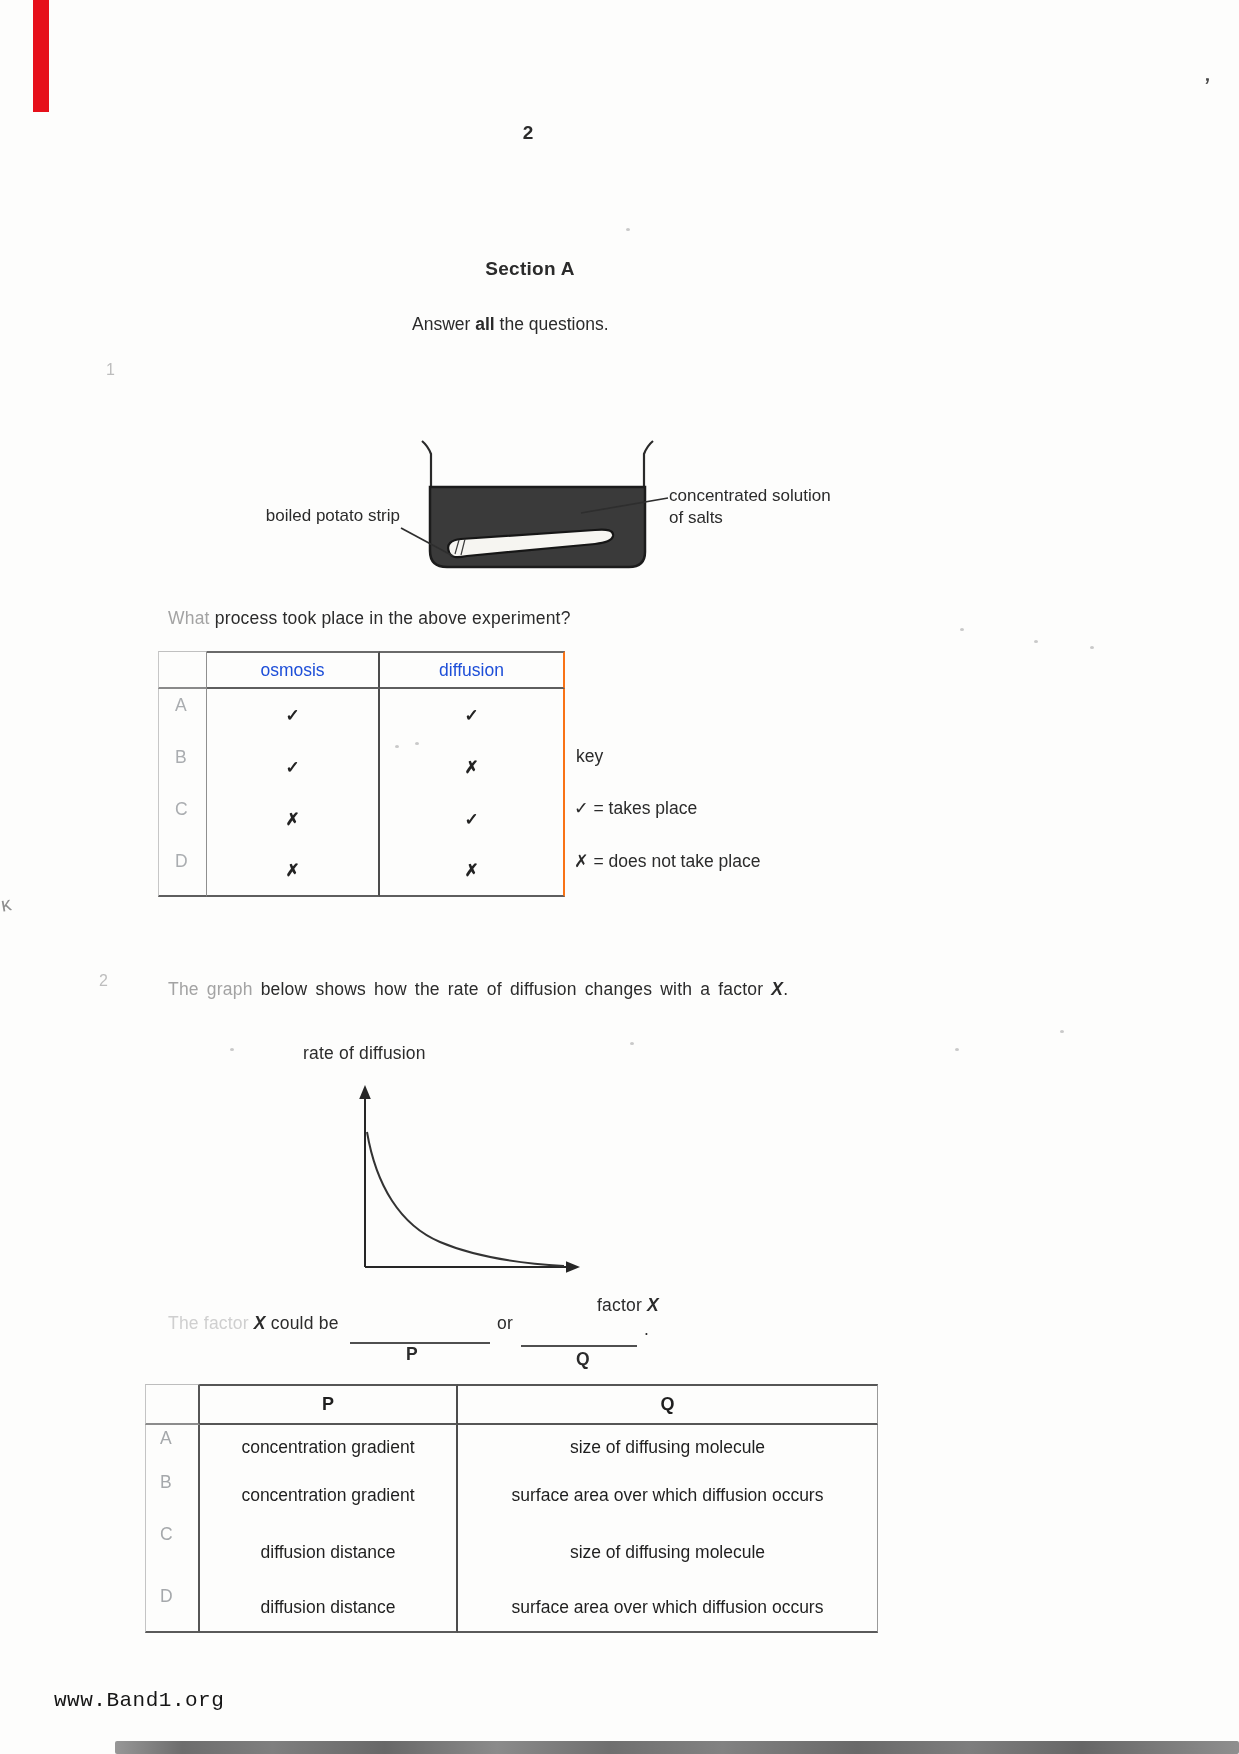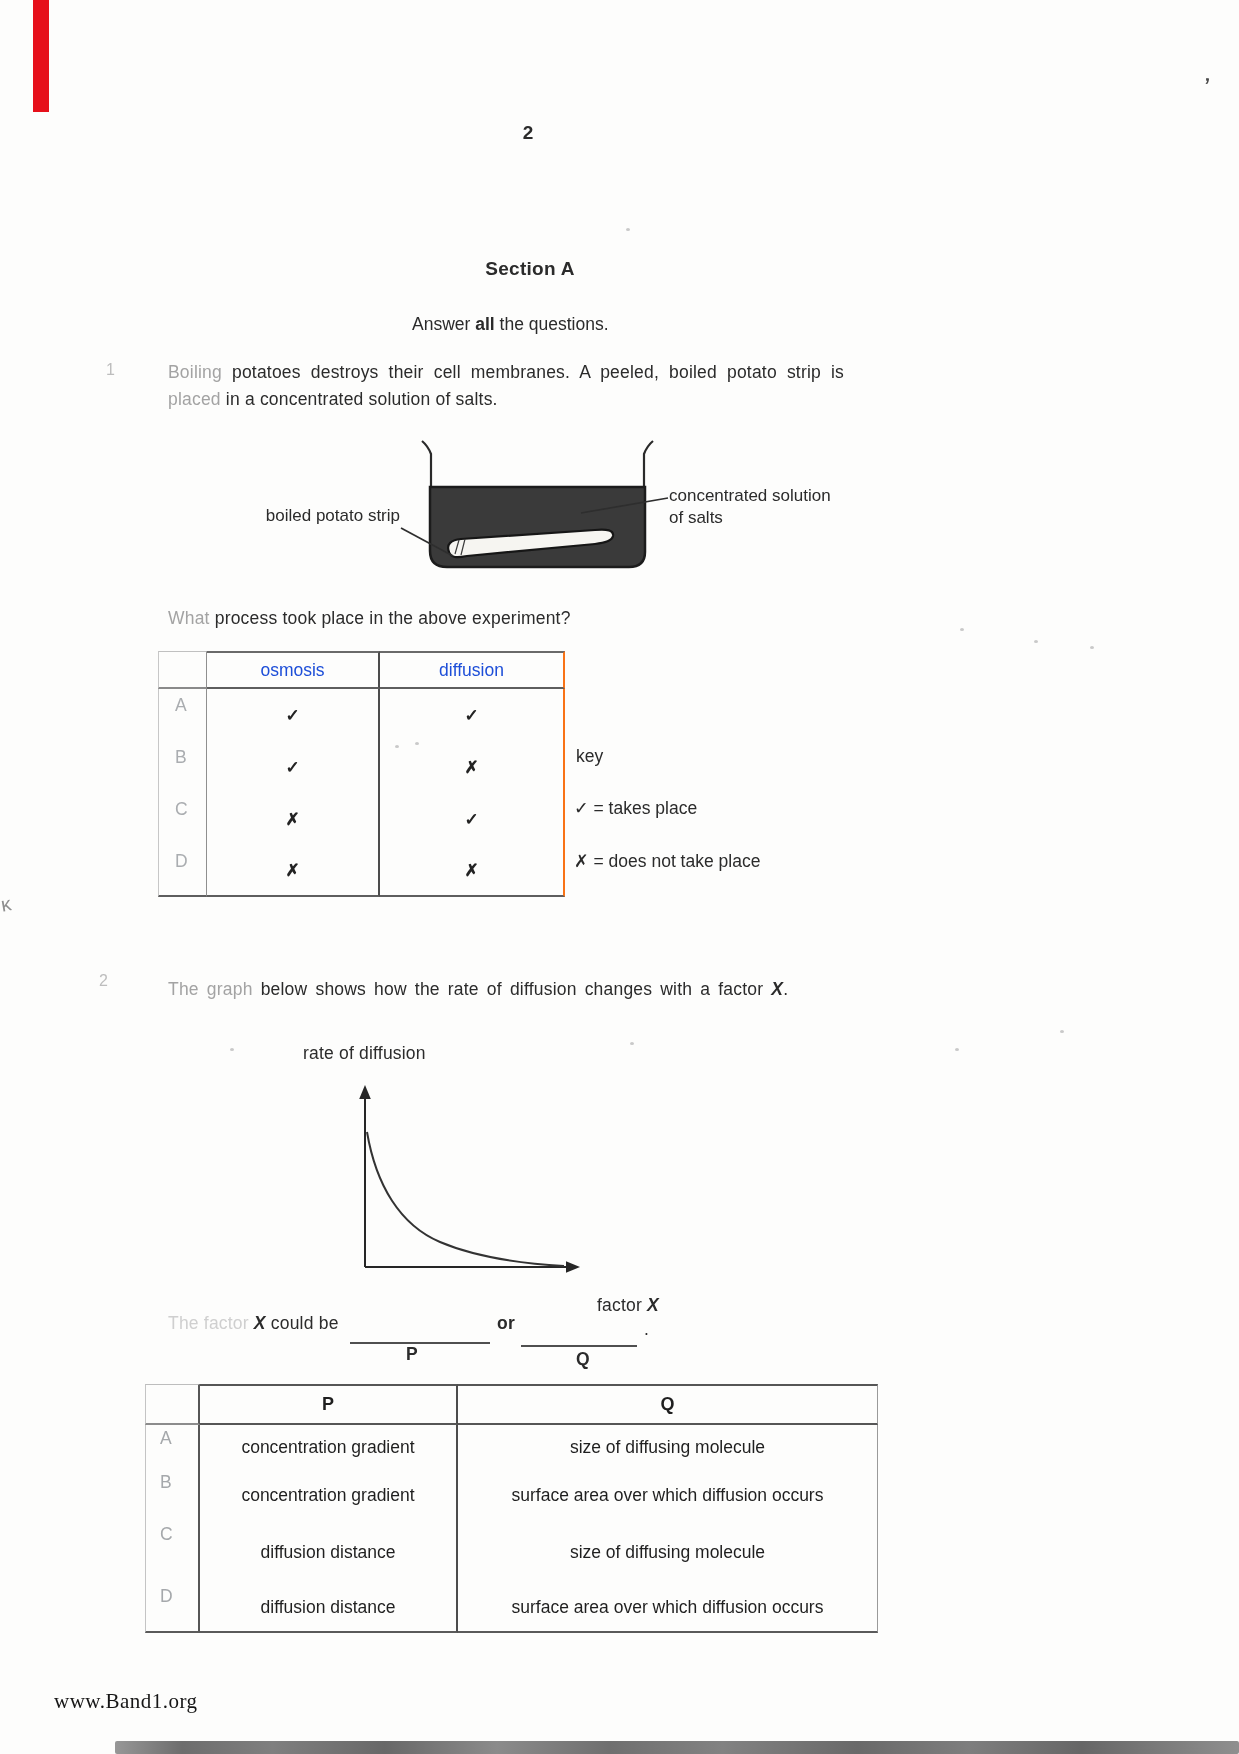--- a/index.html
+++ b/index.html
@@ -38,21 +38,21 @@
   .t2 .lab{justify-content:flex-start;align-items:flex-start;padding:3px 0 0 14px;color:#a5a8ab;
            border-left:1px solid #c4c4c4;border-right:2px solid #565656;}
   .t2 .hdr{font-weight:bold;font-size:18px;border-top:2px solid #565656;border-bottom:2px solid #565656;}
   .t2 .labhdr{border-top:1px solid #bdbdbd;border-bottom:2px solid #8c8c8c;}
   .t2 .c1{border-right:2px solid #4c4c4c;}
   .t2 .c2{border-right:1px solid #9a9a9a;}
   .t2 .bot{border-bottom:2px solid #5a5a5a;}
   .blank{border-bottom:2px solid #4f4f4f;height:2px;}
   .pq{font-weight:bold;font-size:17.5px;}
   .speck{position:absolute;width:4px;height:3px;border-radius:50%;background:#c9c9c9;}
-  .footer-url{font-family:Liberation Serif, serif;font-size:21px;letter-spacing:.5px;color:#161616;}
+  .footer-url{font-family:Liberation Mono, monospace;font-size:21px;letter-spacing:.5px;color:#161616;}
   .bottom-bar{background:linear-gradient(90deg,#979797 0%,#6d6d6d 6%,#7f7f7f 14%,#686868 24%,
               #8b8b8b 34%,#6f6f6f 44%,#828282 54%,#696969 66%,#7e7e7e 76%,#666 86%,#8f8f8f 100%);
               border-radius:2px;}
 </style>
 </head>
 <body>
 
 <div class="page">
 
   <div class="abs" style="left: 33px; top: 0px; width: 16px; height: 112px; background-color: rgb(230, 16, 26);"></div>
@@ -64,24 +64,20 @@
     </div>
 
   <div class="abs section-title center" style="left:455px;top:258px;width:150px;">Section A</div>
 
   <div class="abs instruction" style="left:412px;top:314px;">
     <span>Answer </span><b>all</b><span> the questions.</span>
   </div>
 
   <div class="abs num" style="left:106px;top:361px;">1</div>
 
-  <div class="abs qtext" style="left:168px;top:359px;width:770px;">
-    <div class="ws5"><span class="faded">Boiling</span><span> potatoes destroys their cell membranes. A peeled, boiled potato strip is</span></div>
-    <div><span class="faded">placed</span><span> in a concentrated solution of salts.</span></div>
-  </div>
 
   <svg class="abs" style="left:415px;top:440px;" width="245" height="142" viewBox="0 0 245 142">
     <path d="M16,48 L16,14 Q13,6 7,1" fill="none" stroke="#2a2a2a" stroke-width="2.2"></path>
     <path d="M229,48 L229,14 Q232,6 238,1" fill="none" stroke="#2a2a2a" stroke-width="2.2"></path>
     <path d="M15,47 H230 V112 Q230,127 214,127 H32 Q15,127 15,111 Z" stroke="#1c1c1c" stroke-width="2.5" fill="#3a3a3a"></path>
     <path d="M34,112 C31,104 36,100 46,99 L180,90 C192,89 199,90 198,96 C197,101 189,103 180,104 L52,116 C42,118 36,118 34,112 Z" fill="#f6f5f1" stroke="#161616" stroke-width="2.2"></path>
     <path d="M44,100 L40,114 M50,99 L46,115" stroke="#3c3c3c" stroke-width="1.2" fill="none"></path>
   </svg>
 
   <div class="abs dlabel" style="left:248px;top:505px;width:152px;text-align:right;">boiled potato strip</div>
@@ -145,21 +141,21 @@
   </svg>
 
   <div class="abs qtext" style="left:597px;top:1254px;margin-top:38px;">
     <span>factor </span><span class="bix">X</span>
   </div>
 
   <div class="abs qtext" style="left:168px;top:1310px;">
     <span class="vfaded">The factor </span><span class="bix">X</span><span> could be</span>
   </div>
   <div class="abs blank" style="left:350px;top:1340px;width:140px;"></div>
-  <div class="abs qtext" style="left:497px;top:1310px;font-weight:bold;">or</div>
+  <div class="abs qtext" style="left:497px;top:1310px;">or</div>
   <div class="abs blank" style="left:521px;top:1343px;width:116px;"></div>
   <div class="abs qtext" style="left:644px;top:1316px;">.</div>
   <div class="abs pq" style="left:406px;top:1344px;">P</div>
   <div class="abs pq" style="left:576px;top:1349px;">Q</div>
 
   <div class="abs t2" style="left:145px;top:1384px;">
     <div class="lab labhdr"></div>
     <div class="hdr c1">P</div>
     <div class="hdr c2">Q</div>
 

